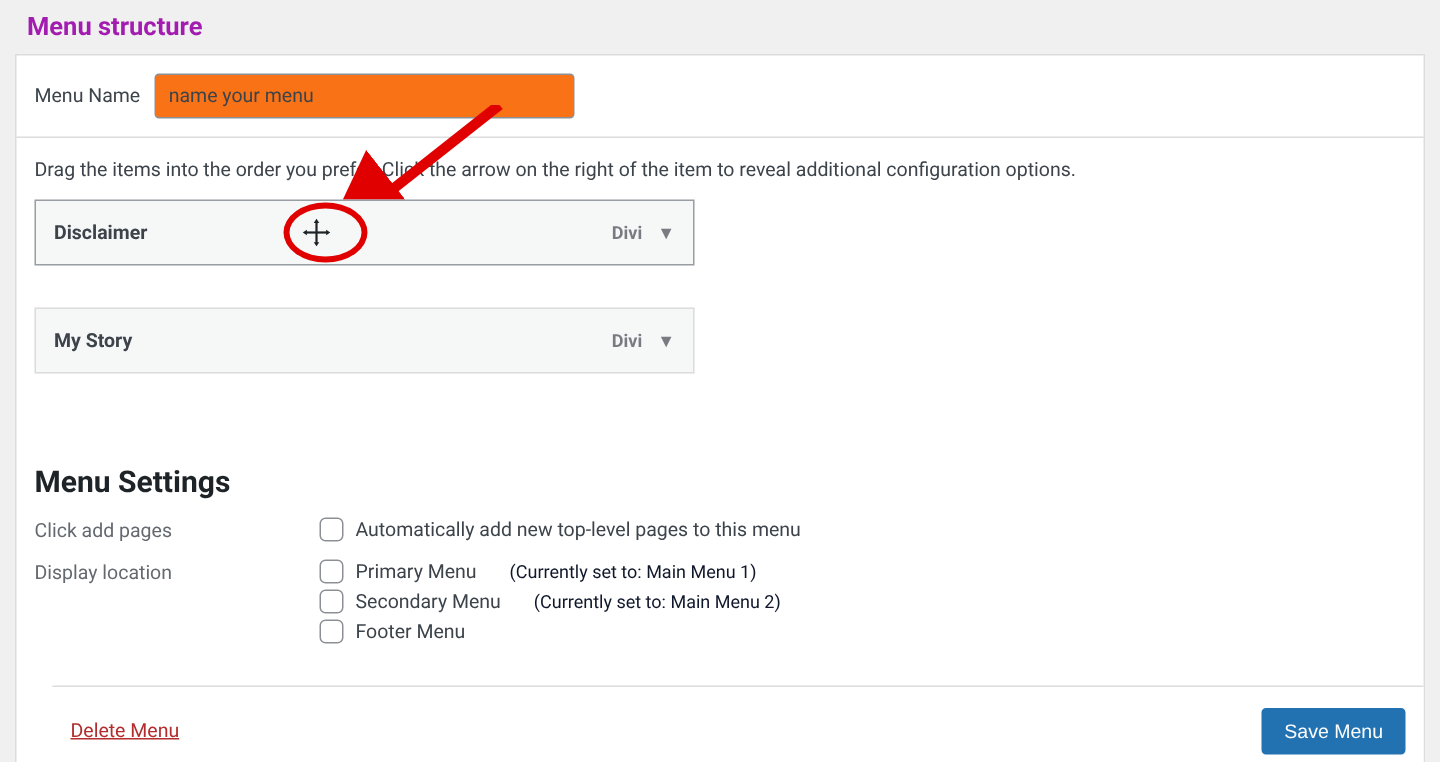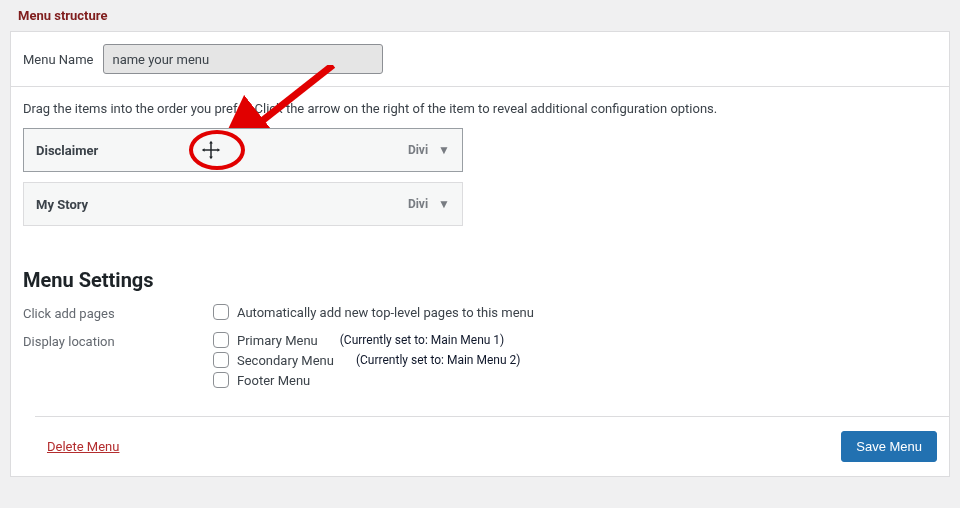--- a/index.html
+++ b/index.html
@@ -15,23 +15,23 @@
   *{box-sizing:border-box;}
   .page{
     background:#f0f0f1;
     padding:0 0 0 0;
   }
   .header{
     padding:8px 18px 8px 18px;
   }
   .header h2{
     margin:0;
-    font-size:13px;
+    font-size:17px;
     font-weight:700;
-    color:#7f1d1d;
+    color:#a21caf;
   }
   .panel{
     background:#fff;
     border:1px solid #dcdcde;
     margin:0 10px;
   }
   .panel-top{
     padding:12px 12px 12px 12px;
     border-bottom:1px solid #dcdcde;
     display:flex;
@@ -42,40 +42,40 @@
     color:#3c434a;
   }
   .text-input{
     width:280px;
     height:30px;
     border:1px solid #8c8f94;
     border-radius:3px;
     padding:0 8px;
     font-size:13px;
     color:#3c434a;
-    background:#e5e5e5;
+    background:#f97316;
     font-family:inherit;
   }
   .instructions{
     padding:14px 12px 12px 12px;
     color:#3c434a;
   }
   .menu-items{
     padding:0 12px 12px 12px;
   }
   .menu-item{
     width:440px;
     border:1px solid #dcdcde;
     background:#f6f7f7;
     height:44px;
     display:flex;
     align-items:center;
     justify-content:space-between;
     padding:0 12px;
-    margin-bottom:10px;
+    margin-bottom:28px;
     position:relative;
   }
   .menu-item.dragging{
     border:1px solid #999ea3;
   }
   .menu-item .title{
     font-weight:700;
     color:#3c434a;
   }
   .menu-item .right{

